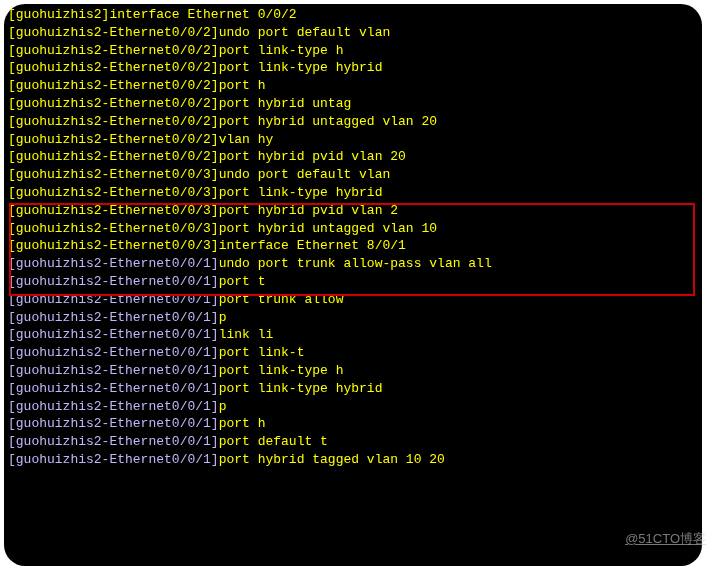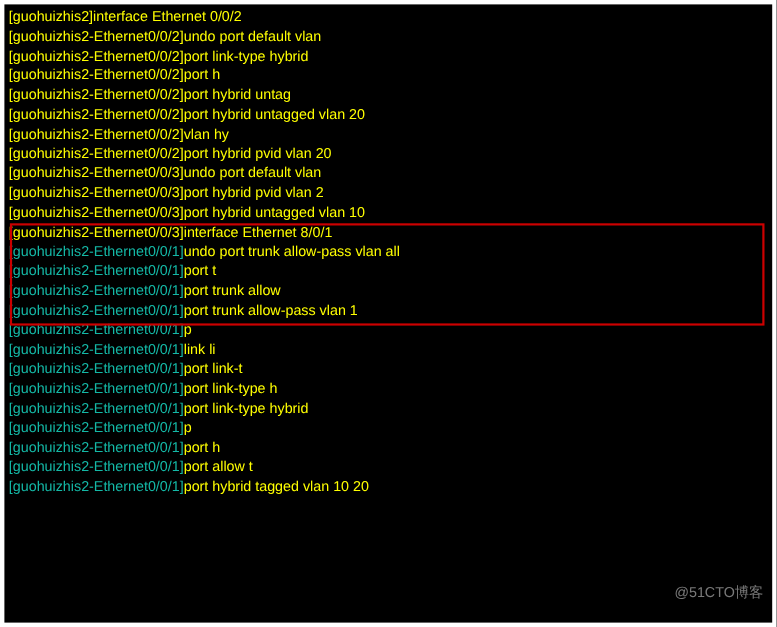--- a/index.html
+++ b/index.html
@@ -12,80 +12,83 @@
       width: 706px;
       height: 570px;
       overflow: hidden;
       position: relative;
     }
     .terminal {
       background: #000;
       width: 698px;
       height: 562px;
       margin: 4px;
-      font-family: Liberation Sans, sans-serif;
+      font-family: Liberation Mono, monospace;
       font-size: 13px;
       line-height: 17.8px;
       padding: 2px 4px;
       position: relative;
       overflow: hidden;
+      border-radius: 21px;
     }
     .line {
       white-space: pre;
       color: #ffff00;
     }
     .white {
-      color: #14b8a6;
+      color: #c4b5fd;
     }
     .highlight-box {
       position: absolute;
       border: 2px solid #cc0000;
       left: 5px;
       top: 199px;
       width: 686px;
       height: 93px;
       pointer-events: none;
     }
     .watermark {
       position: absolute;
-      right: 12px;
+      right: 0;
       bottom: 22px;
       color: rgba(200,200,200,0.6);
       font-size: 13px;
       font-family: Arial, sans-serif;
       pointer-events: none;
+      text-decoration: underline;
     }
   </style>
 </head>
 <body>
 
 <div class="terminal">
   <div id="lines-container">
       <div class="line"><span>[guohuizhis2]</span><span>interface Ethernet 0/0/2</span></div>
       <div class="line"><span>[guohuizhis2-Ethernet0/0/2]</span><span>undo port default vlan</span></div>
+      <div class="line"><span>[guohuizhis2-Ethernet0/0/2]</span><span>port link-type h</span></div>
       <div class="line"><span>[guohuizhis2-Ethernet0/0/2]</span><span>port link-type hybrid</span></div>
       <div class="line"><span>[guohuizhis2-Ethernet0/0/2]</span><span>port h</span></div>
       <div class="line"><span>[guohuizhis2-Ethernet0/0/2]</span><span>port hybrid untag</span></div>
       <div class="line"><span>[guohuizhis2-Ethernet0/0/2]</span><span>port hybrid untagged vlan 20</span></div>
       <div class="line"><span>[guohuizhis2-Ethernet0/0/2]</span><span>vlan hy</span></div>
       <div class="line"><span>[guohuizhis2-Ethernet0/0/2]</span><span>port hybrid pvid vlan 20</span></div>
       <div class="line"><span>[guohuizhis2-Ethernet0/0/3]</span><span>undo port default vlan</span></div>
+      <div class="line"><span>[guohuizhis2-Ethernet0/0/3]</span><span>port link-type hybrid</span></div>
       <div class="line"><span>[guohuizhis2-Ethernet0/0/3]</span><span>port hybrid pvid vlan 2</span></div>
       <div class="line"><span>[guohuizhis2-Ethernet0/0/3]</span><span>port hybrid untagged vlan 10</span></div>
       <div class="line"><span>[guohuizhis2-Ethernet0/0/3]</span><span>interface Ethernet 8/0/1</span></div>
       <div class="line"><span class="white">[guohuizhis2-Ethernet0/0/1]</span><span>undo port trunk allow-pass vlan all</span></div>
       <div class="line"><span class="white">[guohuizhis2-Ethernet0/0/1]</span><span>port t</span></div>
       <div class="line"><span class="white">[guohuizhis2-Ethernet0/0/1]</span><span>port trunk allow</span></div>
-      <div class="line"><span class="white">[guohuizhis2-Ethernet0/0/1]</span><span>port trunk allow-pass vlan 1</span></div>
       <div class="line"><span class="white">[guohuizhis2-Ethernet0/0/1]</span><span>p</span></div>
       <div class="line"><span class="white">[guohuizhis2-Ethernet0/0/1]</span><span>link li</span></div>
       <div class="line"><span class="white">[guohuizhis2-Ethernet0/0/1]</span><span>port link-t</span></div>
       <div class="line"><span class="white">[guohuizhis2-Ethernet0/0/1]</span><span>port link-type h</span></div>
       <div class="line"><span class="white">[guohuizhis2-Ethernet0/0/1]</span><span>port link-type hybrid</span></div>
       <div class="line"><span class="white">[guohuizhis2-Ethernet0/0/1]</span><span>p</span></div>
       <div class="line"><span class="white">[guohuizhis2-Ethernet0/0/1]</span><span>port h</span></div>
-      <div class="line"><span class="white">[guohuizhis2-Ethernet0/0/1]</span><span>port allow t</span></div>
+      <div class="line"><span class="white">[guohuizhis2-Ethernet0/0/1]</span><span>port default t</span></div>
       <div class="line"><span class="white">[guohuizhis2-Ethernet0/0/1]</span><span>port hybrid tagged vlan 10 20</span></div>
     </div>
   <div class="highlight-box"></div>
 </div>
 
 <div class="watermark">@51CTO博客</div>
 
 </body></html>

